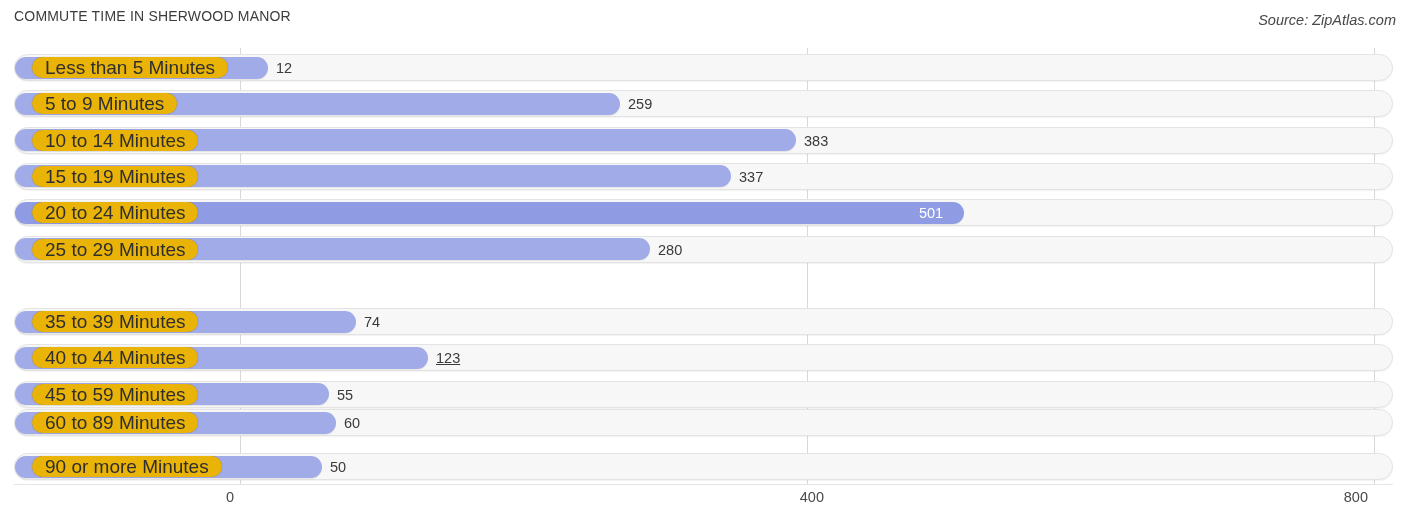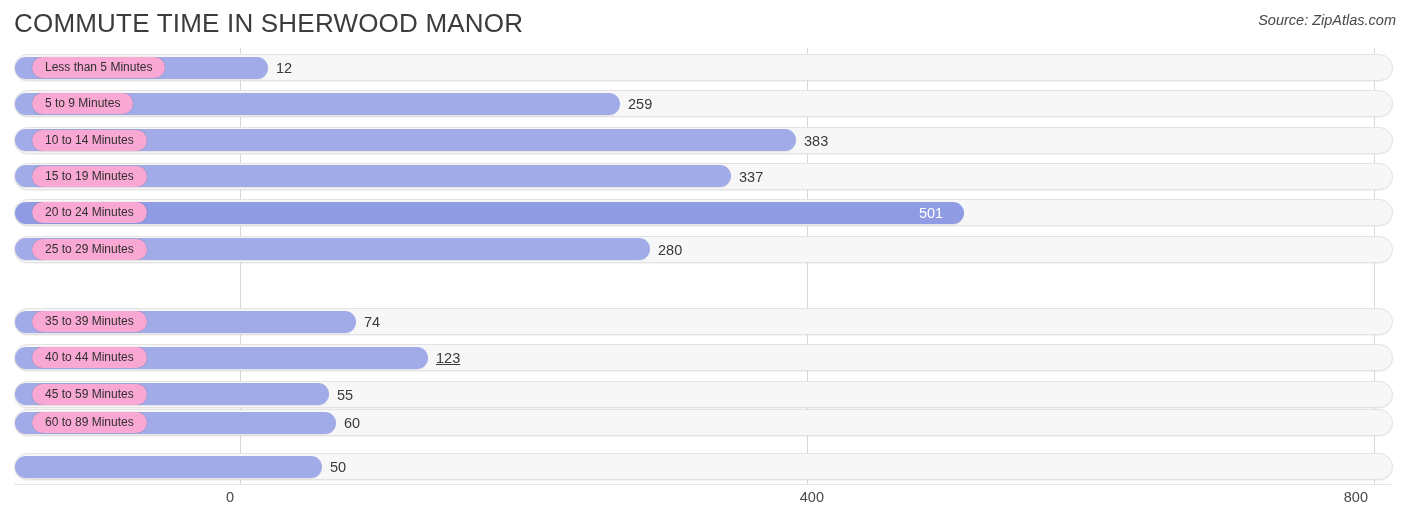--- a/index.html
+++ b/index.html
@@ -19,21 +19,21 @@
     position: relative;
     width: 1406px;
     height: 522px;
   }
 
   
   .chart-title {
     position: absolute;
     left: 14px;
     top: 8px;
-    font-size: 26px;
+    font-size: 14px;
     font-weight: 400;
     letter-spacing: 0.2px;
     color: #3c3c3c;
     white-space: nowrap;
   }
   .chart-source {
     position: absolute;
     right: 10px;
     top: 12px;
     font-size: 14.5px;
@@ -111,23 +111,23 @@
   .bar.tone-dark { background: #7e8ede; }
 
   
   .label-pill {
     position: absolute;
     left: 18px;
     top: 3px;
     height: 21px;
     line-height: 21px;
     padding: 0 13px;
-    background: #f9a8d4;
+    background: #eab308;
     border-radius: 11px;
-    font-size: 12px;
+    font-size: 19px;
     color: #2f2f2f;
     white-space: nowrap;
     box-shadow: 0 0 1px rgba(0,0,0,0.35);
   }
 
   
   .value-out {
     position: absolute;
     top: 4px;
     height: 20px;
@@ -243,20 +243,21 @@
         </div>
         <div class="row" style="top: 361px;">
           <div class="track"></div>
           <div class="bar" style="width: 321px;"></div>
           <div class="label-pill">60 to 89 Minutes</div>
           <div class="value-out" style="left: 330px;">60</div>
         </div>
         <div class="row" style="top: 405.3px;">
           <div class="track"></div>
           <div class="bar" style="width: 307px;"></div>
+          <div class="label-pill">90 or more Minutes</div>
           <div class="value-out" style="left: 316px;">50</div>
         </div>
       </div>
   </div>
 
   <div class="axis">
     <div class="axis-sep"></div>
     <div id="ticks">
         <div class="tick-label" style="left: 234px;">0</div>
         <div class="tick-label" style="left: 801px; margin-left: 23px;">400</div>

